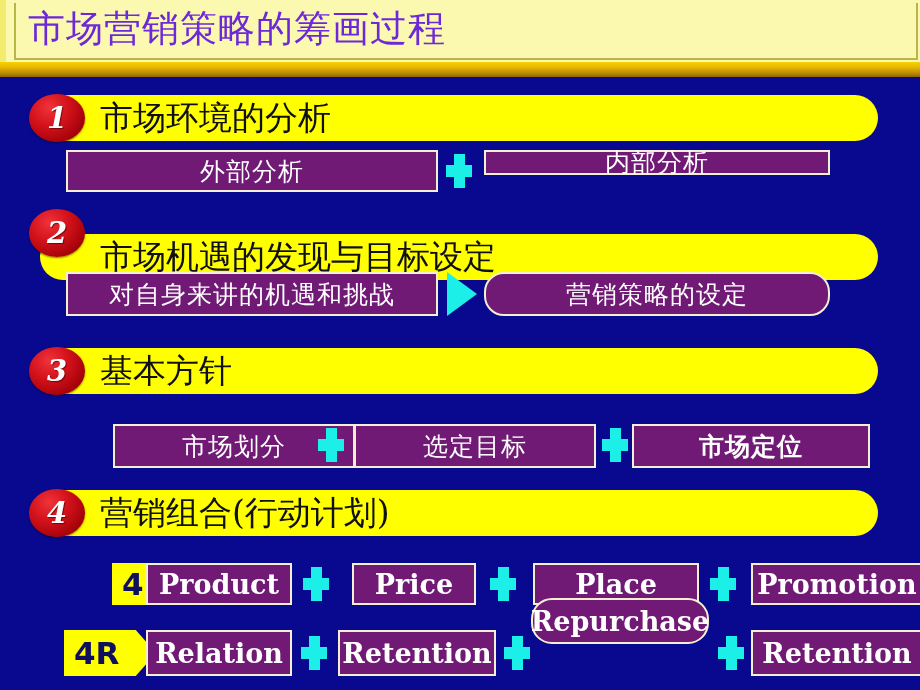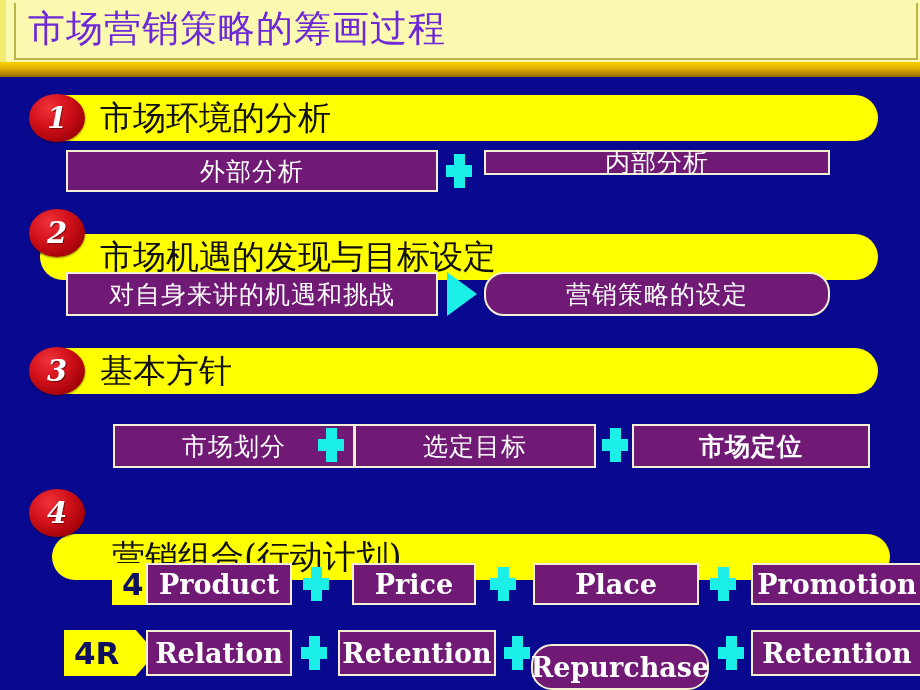--- a/index.html
+++ b/index.html
@@ -235,21 +235,21 @@
     <span>选定目标</span>
   </div>
   <div class="plus" style="left:602px; top:428px;">
     <i class="v"></i>
       <i class="h"></i>
   </div>
   <div class="cbox" style="left:632px; top:424px; width:238px; height:44px;font-weight:bold;">
     <span>市场定位</span>
   </div>
 
-  <div class="pill" style="left:52px; top:490px; width:838px;margin-top:44px;">
+  <div class="pill" style="left:40px; top:490px; width:838px;">
     <div class="pill-text">营销组合(行动计划)</div>
   </div>
   <div class="badge" style="left:29px; top:489px;">
     <div class="badge-num">4</div>
   </div>
 
   <div class="tag" style="left:64px; top:563px; width:92px; height:42px;margin-left:48px;">
     <span>4P</span>
   </div>
   <div class="cbox serif-en" style="left:146px; top:563px; width:146px; height:42px;">
@@ -287,21 +287,21 @@
     <i class="v"></i>
       <i class="h"></i>
   </div>
   <div class="cbox serif-en" style="left:338px; top:630px; width:158px; height:46px;">
     <span>Retention</span>
   </div>
   <div class="plus" style="left:504px; top:636px;">
     <i class="v"></i>
       <i class="h"></i>
   </div>
-  <div class="cbox serif-en" style="left:531px; top:644px; width:178px; height:46px;border-radius:21px;">
+  <div class="cbox serif-en" style="left:531px; top:598px; width:178px; height:46px;border-radius:21px;">
     <span>Repurchase</span>
   </div>
   <div class="plus" style="left:718px; top:636px;">
     <i class="v"></i>
       <i class="h"></i>
   </div>
   <div class="cbox serif-en" style="left:751px; top:630px; width:172px; height:46px;">
     <span>Retention</span>
   </div>
 

